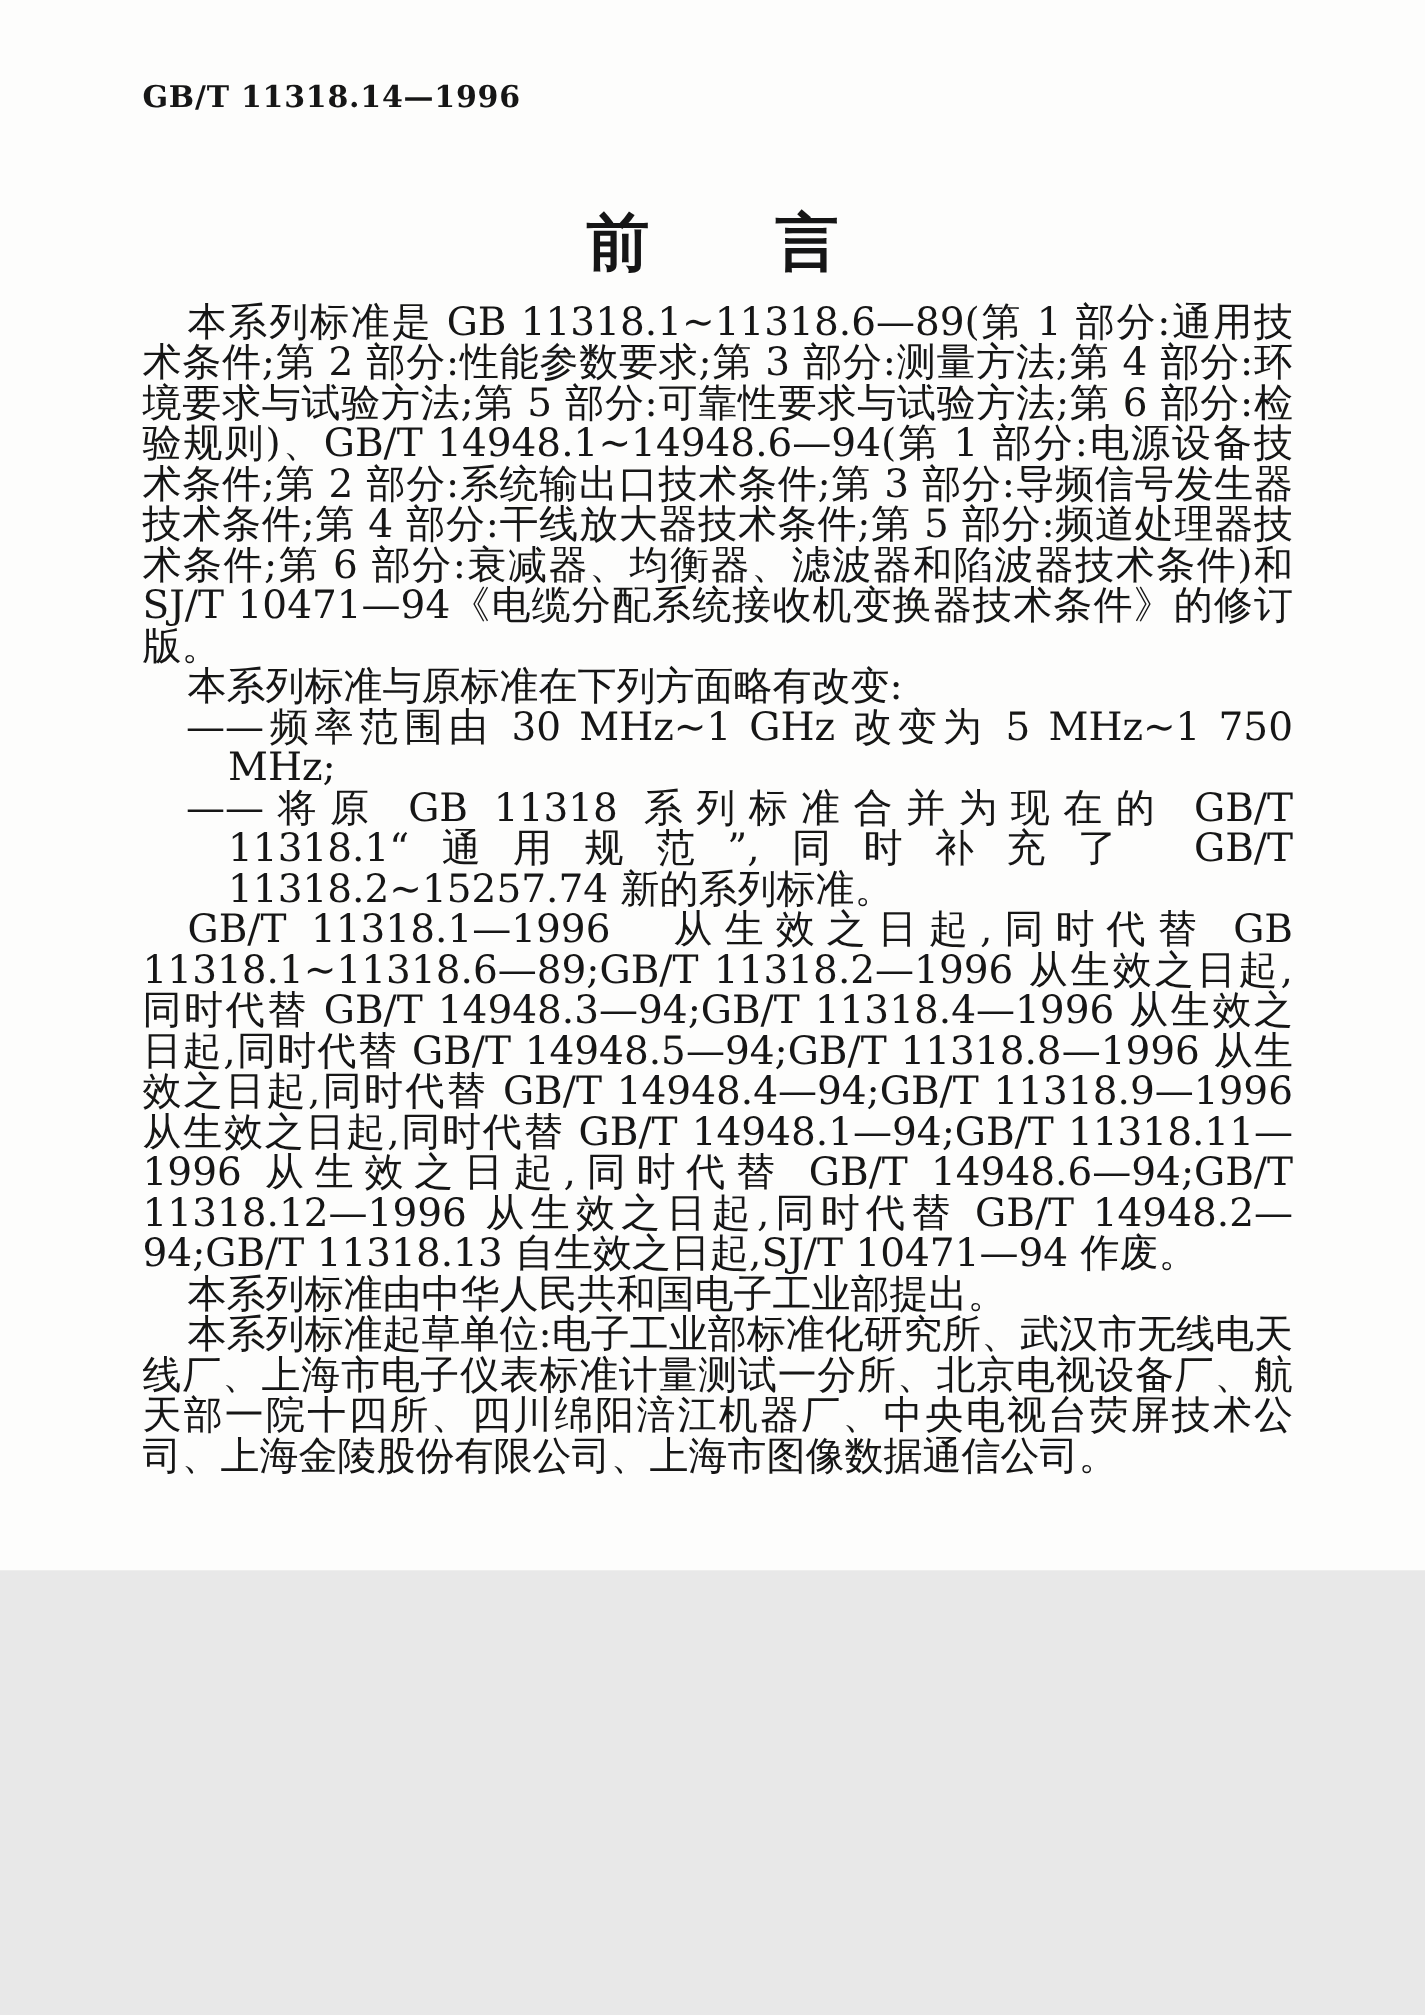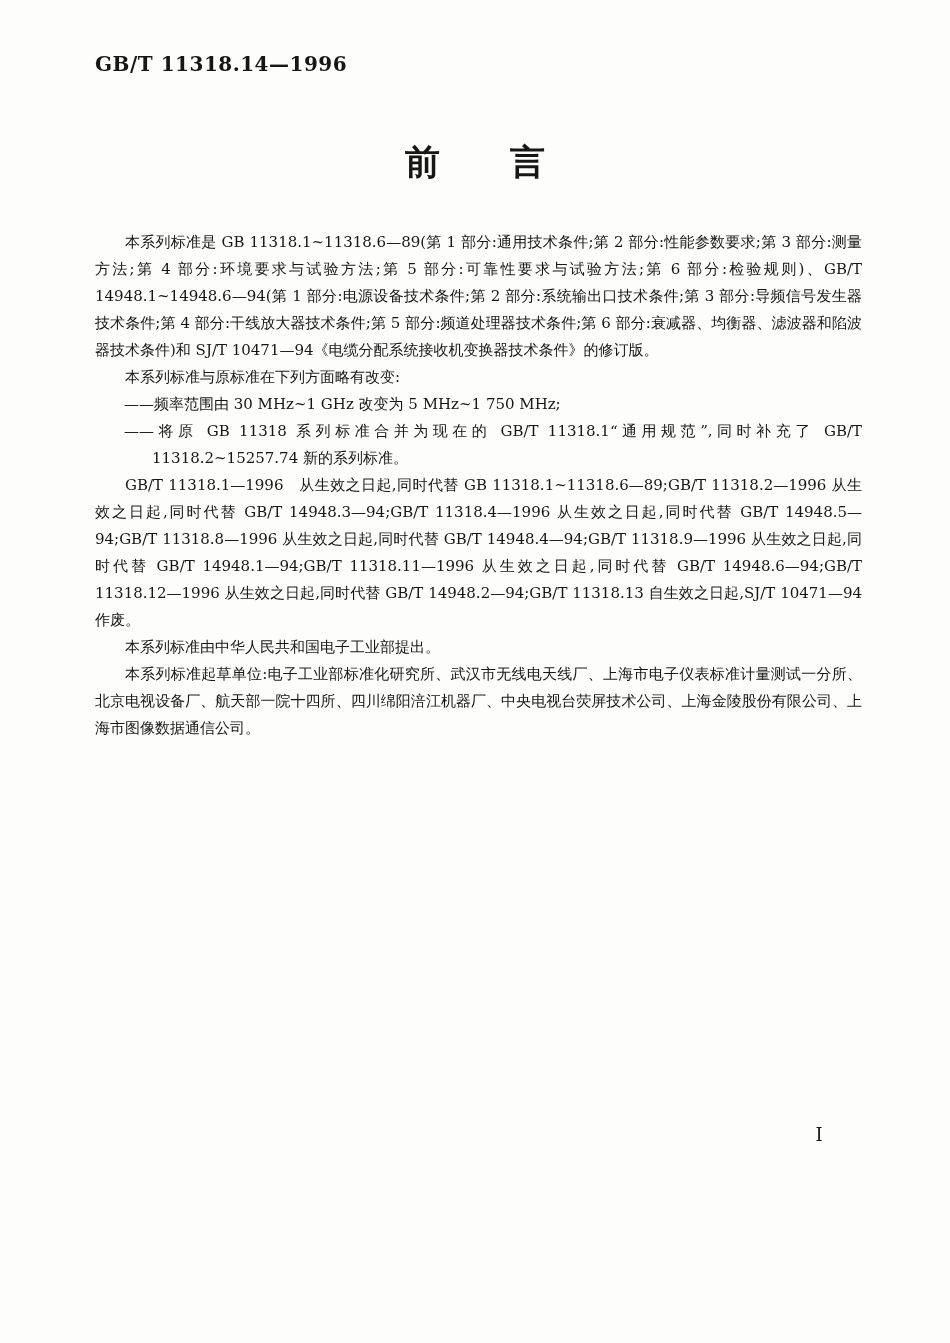--- a/index.html
+++ b/index.html
@@ -3,21 +3,21 @@
 <meta charset="utf-8">
 <style>
   html, body {
     margin: 0;
     padding: 0;
     background: #e8e8e8;
   }
   .page {
     position: relative;
     width: 950px;
-    height: 1343px;
+    height: 1047px;
     margin: 0 auto;
     background: #fdfdfc;
     color: #161616;
     font-family: "DejaVu Serif", "Liberation Serif", serif;
     overflow: hidden;
   }
   .doc-number {
     position: absolute;
     left: 95px;
     top: 52px;
@@ -26,34 +26,33 @@
     letter-spacing: 0.5px;
     white-space: nowrap;
   }
   .title {
     position: absolute;
     top: 138px;
     left: 0;
     width: 100%;
     margin: 0;
     text-align: center;
-    font-size: 35px;
+    font-size: 42px;
     font-weight: bold;
     line-height: 48px;
   }
   .content {
     position: absolute;
     left: 95px;
     top: 202px;
     width: 767px;
-    font-size: 15px;
+    font-size: 26px;
     line-height: 27px;
     text-align: justify;
     text-justify: inter-ideograph;
-    margin-top: 27px;
   }
   .content p {
     margin: 0;
     padding: 0;
   }
   .content p.para {
     text-indent: 30px;
   }
   .content p.dash {
     padding-left: 57px;

